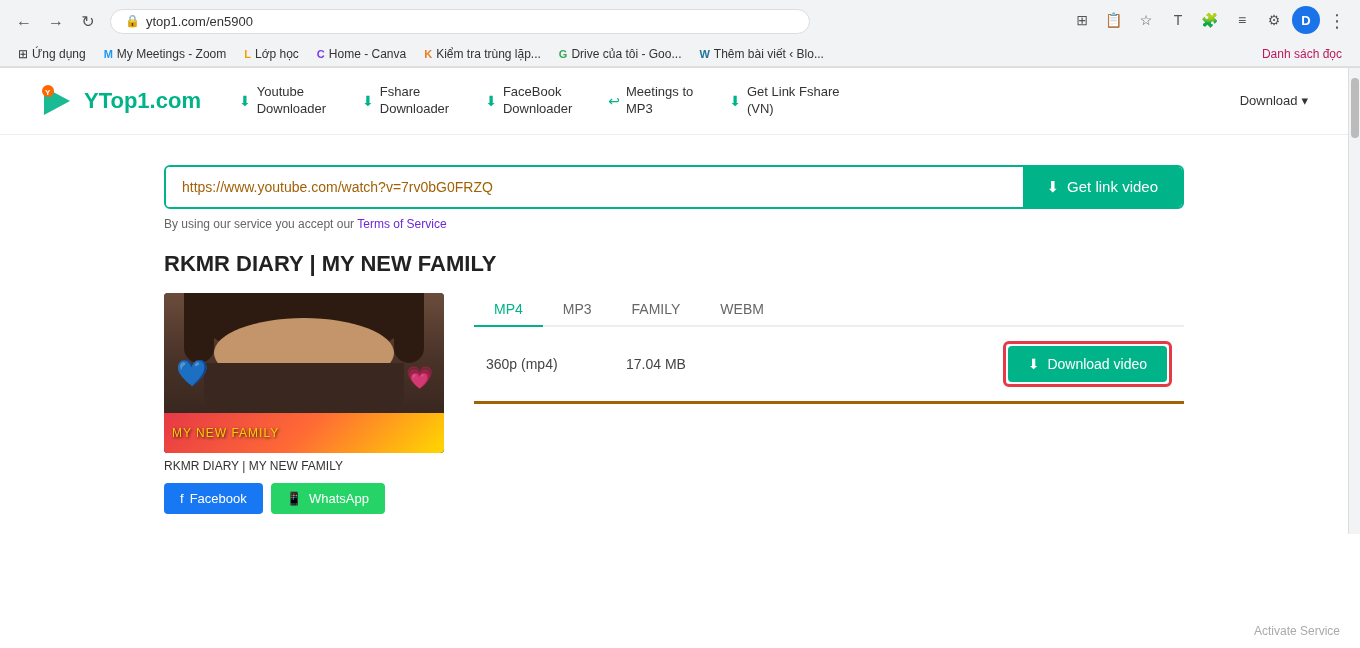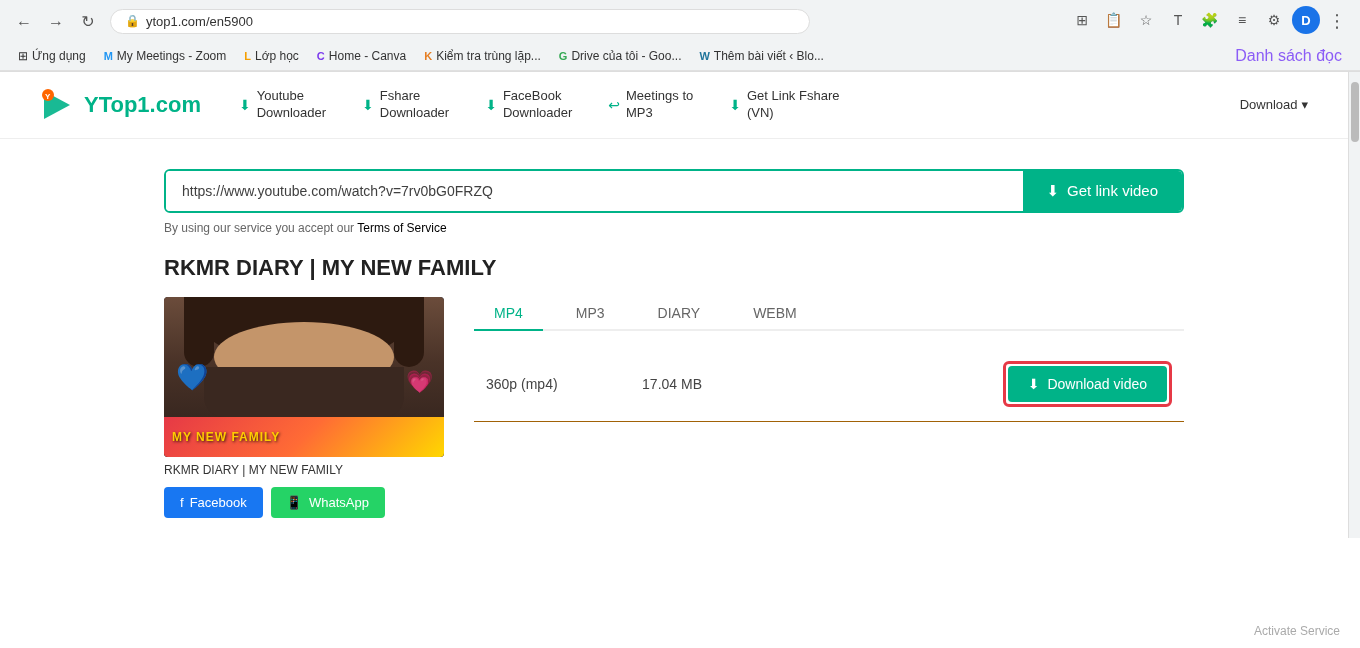--- a/index.html
+++ b/index.html
@@ -13,21 +13,21 @@
     .address-bar { flex: 1; max-width: 700px; background: #fff; border: 1px solid #ddd; border-radius: 20px; padding: 4px 14px; display: flex; align-items: center; gap: 6px; font-size: 13px; color: #333; }
     .address-bar .lock-icon { color: #555; font-size: 12px; }
     .browser-actions { display: flex; gap: 4px; margin-left: auto; }
     .browser-action-btn { width: 28px; height: 28px; border-radius: 50%; border: none; background: transparent; cursor: pointer; display: flex; align-items: center; justify-content: center; color: #555; font-size: 14px; }
     .profile-btn { width: 28px; height: 28px; border-radius: 50%; background: #1a73e8; color: white; font-size: 13px; font-weight: bold; border: none; cursor: pointer; }
     .menu-btn { font-size: 18px; color: #555; background: none; border: none; cursor: pointer; padding: 4px; }
 
     
     .bookmarks-bar { display: flex; align-items: center; padding: 2px 10px; background: #f1f3f4; border-bottom: 1px solid #e0e0e0; gap: 2px; overflow: hidden; }
     .bookmark-item { display: flex; align-items: center; gap: 4px; padding: 3px 8px; border-radius: 4px; cursor: pointer; white-space: nowrap; font-size: 12px; color: #333; }
-    .reading-list-btn { margin-left: auto; font-size: 16px; color: #8b5cf6; padding: 3px 8px; border-radius: 4px; cursor: pointer; white-space: nowrap; }
+    .reading-list-btn { margin-left: auto; font-size: 12px; color: #be185d; padding: 3px 8px; border-radius: 4px; cursor: pointer; white-space: nowrap; }
 
     
     .page-wrapper { display: flex; }
     .scrollbar { width: 12px; background: #f1f3f4; border-left: 1px solid #ddd; flex-shrink: 0; }
     .scrollbar-thumb { width: 8px; margin: 2px auto; height: 60px; background: #bbb; border-radius: 4px; margin-top: 10px; }
 
     
     .page-content { flex: 1; overflow: hidden; }
 
     
@@ -42,58 +42,58 @@
     .nav-item .nav-label { line-height: 1.3; }
 
     .lang-btn { margin-left: auto; font-size: 13px; color: #333; cursor: pointer; display: flex; align-items: center; gap: 4px; }
 
     
     .main-content { padding: 30px 40px 20px; max-width: 1100px; margin: 0 auto; }
 
     
     .search-section { margin-bottom: 20px; }
     .search-box { display: flex; border: 2px solid #00b388; border-radius: 6px; overflow: hidden; }
-    .search-input { flex: 1; padding: 12px 16px; border: none; outline: none; font-size: 14px; color: #404040; }
+    .search-input { flex: 1; padding: 12px 16px; border: none; outline: none; font-size: 14px; color: #a16207; }
     .get-link-btn { background: #00b388; color: white; border: none; padding: 0 24px; font-size: 15px; cursor: pointer; display: flex; align-items: center; gap: 8px; font-weight: 500; white-space: nowrap; }
 
     .terms-text { font-size: 12px; color: #666; margin-top: 8px; }
-    .terms-link { color: #000000; text-decoration: none; }
+    .terms-link { color: #6d28d9; text-decoration: none; }
 
     
     .video-title { font-size: 22px; font-weight: bold; color: #222; margin: 20px 0 16px; }
 
     .result-section { display: flex; gap: 30px; align-items: flex-start; }
 
     .thumbnail-col { width: 280px; flex-shrink: 0; }
     .thumbnail-img { width: 280px; height: 160px; background: linear-gradient(135deg, #1a1a2e 0%, #16213e 40%, #0f3460 70%, #533483 100%); border-radius: 4px; overflow: hidden; display: flex; align-items: flex-end; position: relative; }
     .thumbnail-banner { position: absolute; bottom: 0; left: 0; right: 0; background: linear-gradient(135deg, #e63946 0%, #ff6b35 50%, #ffd700 100%); height: 40px; display: flex; align-items: center; padding: 0 8px; }
 
     .thumbnail-caption { font-size: 12px; color: #333; margin-top: 6px; font-weight: 500; }
 
     .social-buttons { display: flex; gap: 8px; margin-top: 10px; }
     .fb-btn { background: #1877f2; color: white; border: none; padding: 8px 16px; border-radius: 4px; cursor: pointer; font-size: 13px; display: flex; align-items: center; gap: 6px; }
     .wa-btn { background: #25d366; color: white; border: none; padding: 8px 16px; border-radius: 4px; cursor: pointer; font-size: 13px; display: flex; align-items: center; gap: 6px; }
 
     
     .download-col { flex: 1; }
-    .format-tabs { display: flex; gap: 13px; border-bottom: 2px solid #eee; margin-bottom: 16px; align-items: flex-end; }
+    .format-tabs { display: flex; gap: 0; border-bottom: 2px solid #eee; margin-bottom: 0; align-items: flex-end; }
     .format-tab { padding: 8px 20px; cursor: pointer; font-size: 14px; color: #666; font-weight: 500; }
     .format-tab.active { color: #00b388; border-bottom: 2px solid #00b388; margin-bottom: -2px; }
 
     .download-table { width: 100%; border-collapse: collapse; }
-    .download-table tr { border-bottom: 1px solid #a16207; }
+    .download-table tr { border-bottom: 3px solid #a16207; }
     .download-table td { padding: 14px 12px; font-size: 14px; color: #444; }
     .download-table tr:first-child td { padding-top: 14px; }
 
     .download-btn { background: #00b388; color: white; border: none; padding: 10px 20px; border-radius: 5px; cursor: pointer; font-size: 14px; font-weight: 500; display: flex; align-items: center; gap: 8px; white-space: nowrap; }
     .download-btn-highlighted { border: 3px solid #e63946; border-radius: 6px; padding: 2px; display: inline-block; }
     .download-btn-highlighted .download-btn { border-radius: 4px; }
 
     .td-resolution { width: 140px; }
-    .td-size { width: 100px; text-align: right; }
+    .td-size { width: 100px; }
     .td-action { text-align: right; }
 
     
     .activation-watermark { position: fixed; bottom: 10px; right: 20px; color: #aaa; font-size: 12px; }
   </style>
 </head>
 <body>
 
 <div class="browser-chrome">
   <div class="browser-toolbar">
@@ -241,41 +241,41 @@
 
             <div style="position:absolute;top:0;left:20px;width:30px;height:70px;background:#2d1a10;border-radius:0 0 20px 20px;"></div>
             <div style="position:absolute;top:0;right:20px;width:30px;height:70px;background:#2d1a10;border-radius:0 0 20px 20px;"></div>
 
             <div style="position:absolute;bottom:40px;left:40px;right:40px;height:50px;background:#3a2820;border-radius:0 0 20px 20px;"></div>
 
             <div style="position:absolute;top:65px;left:12px;font-size:26px;color:#add8e6;opacity:0.9;">💙</div>
             <div style="position:absolute;top:72px;right:10px;font-size:22px;color:#ffb6c1;opacity:0.9;">💗</div>
 
             <div class="thumbnail-banner">
-              <span style="color:#ffcc00;font-weight:700;font-size:12px;letter-spacing:1px;text-shadow:1px 1px 3px rgba(0,0,0,0.8);">MY NEW FAMILY</span>
+              <span style="color:#ffcc00;font-weight:400;font-size:12px;letter-spacing:1px;text-shadow:1px 1px 3px rgba(0,0,0,0.8);">MY NEW FAMILY</span>
             </div>
           </div>
           <p class="thumbnail-caption">RKMR DIARY | MY NEW FAMILY</p>
           <div class="social-buttons">
             <button class="fb-btn">
               <span>f</span>
               <span>Facebook</span>
             </button>
             <button class="wa-btn">
               <span>📱</span>
               <span>WhatsApp</span>
             </button>
           </div>
         </div>
 
         <div class="download-col">
           <div class="format-tabs">
             <div class="format-tab active">MP4</div>
             <div class="format-tab">MP3</div>
-            <div class="format-tab">DIARY</div>
+            <div class="format-tab">FAMILY</div>
             <div class="format-tab">WEBM</div>
           </div>
 
           <table class="download-table">
             <tbody>
 
               <tr>
                 <td class="td-resolution">360p (mp4)</td>
                 <td class="td-size">17.04 MB</td>
                 <td class="td-action">

